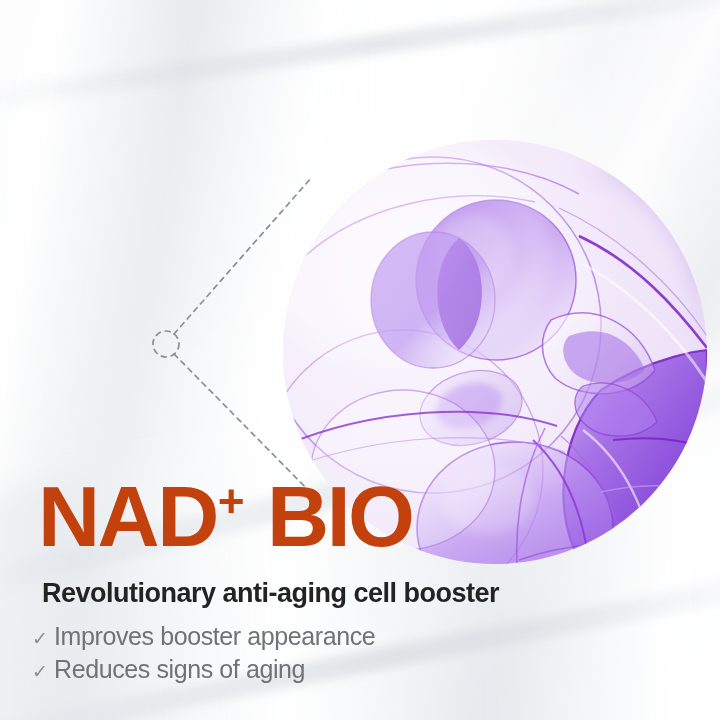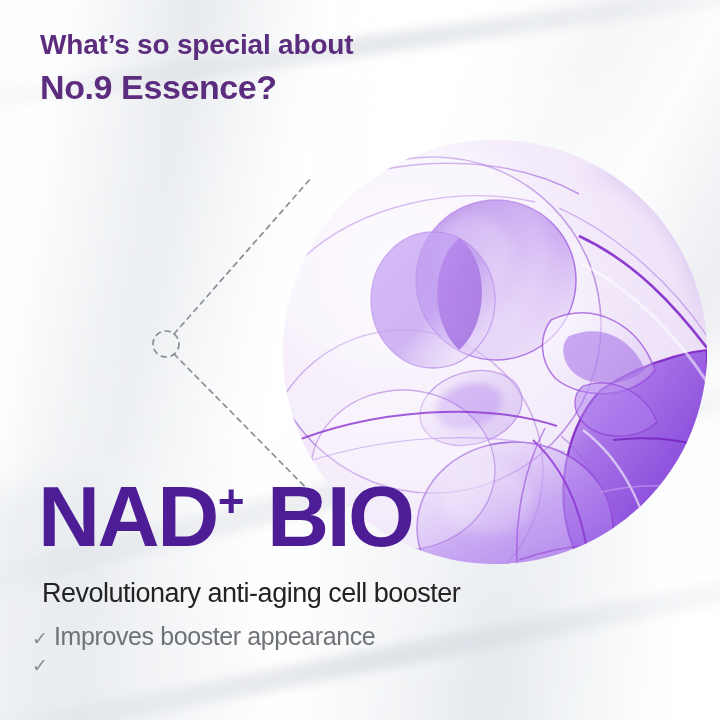--- a/index.html
+++ b/index.html
@@ -142,37 +142,37 @@
 
   
   .product-name {
     position: absolute;
     left: 38px;
     top: 473px;
     font-size: 86px;
     font-weight: 800;
     letter-spacing: -2.5px;
     line-height: 1;
-    color: #4c1d95;
+    color: #c2410c;
     white-space: nowrap;
   }
   .product-name .plus {
     font-size: 46px;
     vertical-align: 0.62em;
     letter-spacing: -1px;
     margin-left: 1px;
     margin-right: 2px;
   }
 
   .tagline {
     position: absolute;
     left: 42px;
     top: 578px;
     font-size: 27px;
-    font-weight: 400;
+    font-weight: 700;
     letter-spacing: -0.5px;
     color: #232323;
     white-space: nowrap;
   }
 
   .benefits {
     position: absolute;
     left: 32px;
     top: 620px;
     list-style: none;
@@ -202,24 +202,20 @@
 
   <div class="bg-base"></div>
   <div class="bg-sheen-c"></div>
   <div class="bg-sheen-a"></div>
   <div class="bg-sheen-b"></div>
   <div class="bg-fold" style="left:-60px; top:34px; width:880px; height:20px; transform:rotate(-8deg);"></div>
   <div class="bg-fold" style="left:-80px; top:470px; width:920px; height:26px; transform:rotate(-14deg);"></div>
   <div class="bg-fold" style="left:-80px; top:648px; width:920px; height:22px; transform:rotate(-11deg);"></div>
   <div class="bg-vignette"></div>
 
-  <div class="headline">
-    <div class="line1">What’s so special about</div>
-    <div class="line2">No.9 Essence?</div>
-  </div>
 
   <div class="cell-circle">
     <svg class="cell-art" viewBox="0 0 424 424" preserveAspectRatio="xMidYMid slice">
       <defs>
         <radialGradient id="bgSoft" cx="28%" cy="30%" r="95%">
           <stop offset="0%" stop-color="#fbf7ff"></stop>
           <stop offset="45%" stop-color="#f3eafa"></stop>
           <stop offset="78%" stop-color="#ece0f7"></stop>
           <stop offset="100%" stop-color="#e4d4f4"></stop>
         </radialGradient>
@@ -338,16 +334,17 @@
 
   <div class="tagline">Revolutionary anti-aging cell booster</div>
 
   <ul class="benefits">
     <li class="benefit">
       <span class="check">✓</span>
       <span>Improves booster appearance</span>
     </li>
     <li class="benefit">
       <span class="check">✓</span>
+      <span>Reduces signs of aging</span>
     </li>
   </ul>
 
 </div>
 
 </body></html>

